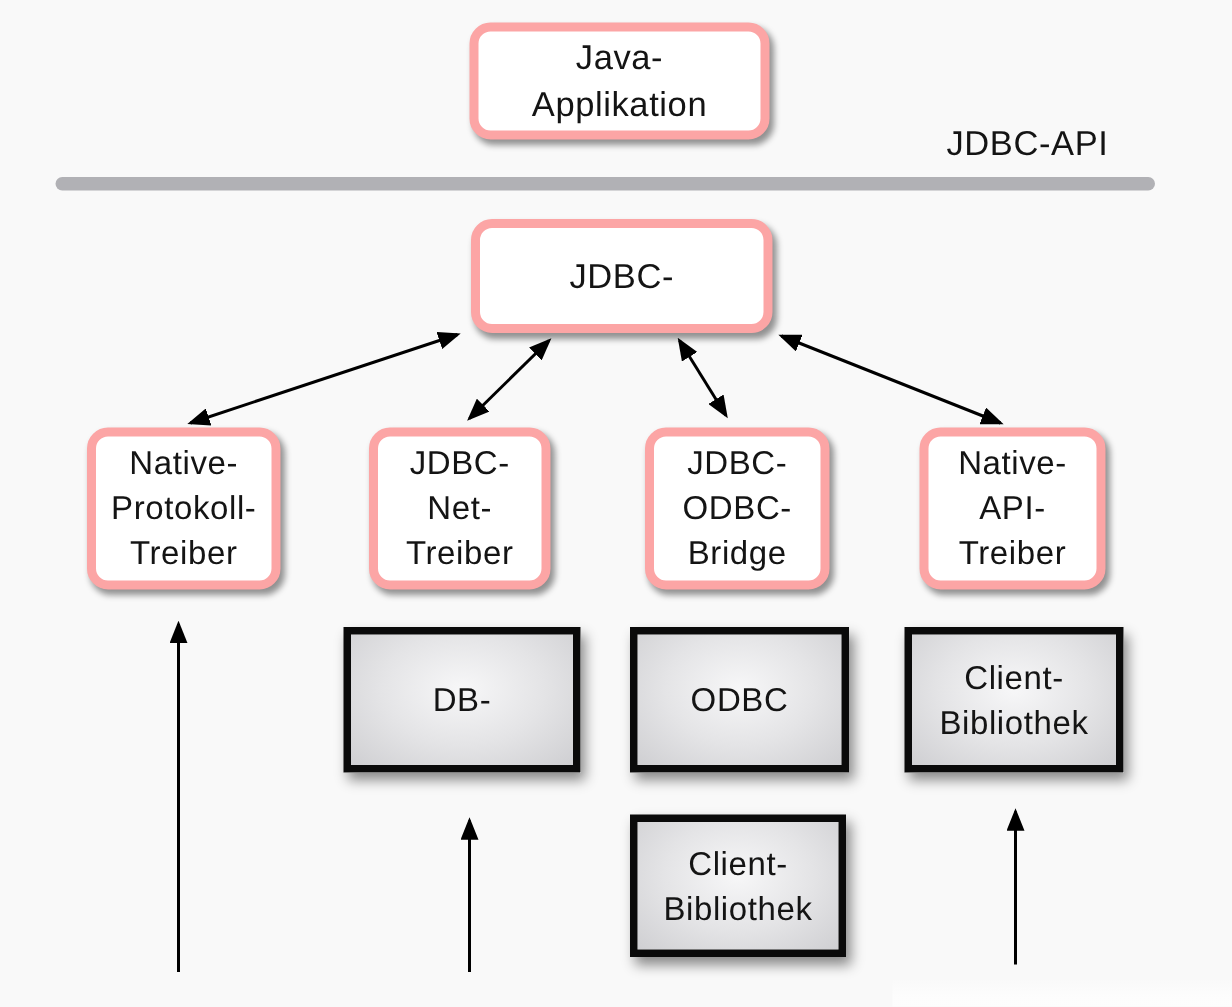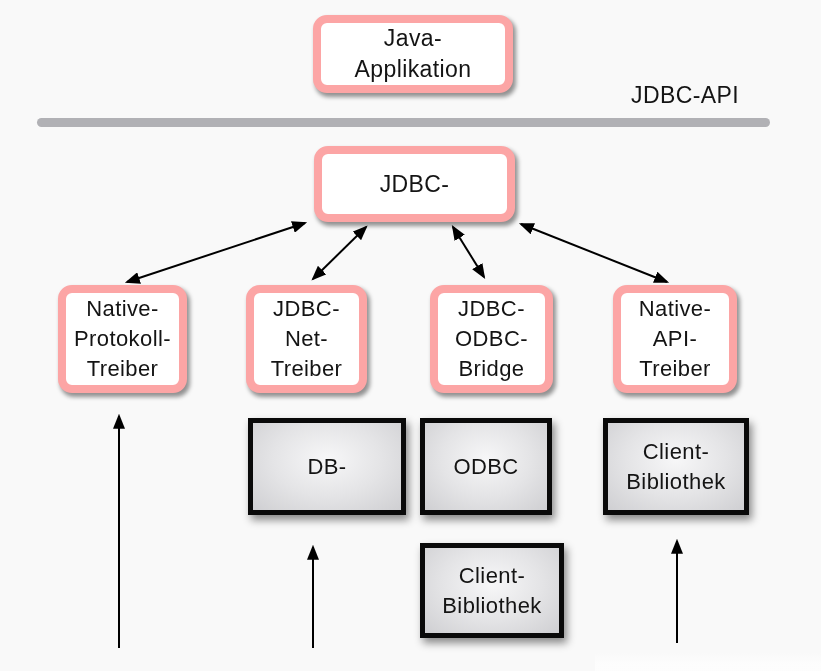--- a/index.html
+++ b/index.html
@@ -20,39 +20,39 @@
     display: flex;
     align-items: center;
     justify-content: center;
     text-align: center;
     color: #141414;
     letter-spacing: 0.4px;
   }
   .node .lbl span { display: block; }
   .node.white {
     background: #ffffff;
-    border: 8px solid #fca5a5;
+    border: 6px solid #fca5a5;
     border-radius: 14px;
     box-shadow: 2.5px 3.5px 4.5px rgba(0,0,0,0.42);
   }
   .node.gray {
     background: radial-gradient(ellipse at 50% 42%, #f7f7f8 0%, #e4e4e6 52%, #cfcfd2 100%);
     border: 5px solid #0a0a0a;
     border-radius: 0;
     box-shadow: 3px 5px 8px rgba(0,0,0,0.45);
   }
   
   #n-java          { left: 313px; top: 15px;  width: 200px; height: 78px;  font-size: 23px; line-height: 31px; }
   #n-manager       { left: 314px; top: 146px; width: 201px; height: 76px;  font-size: 23px; line-height: 31px; }
   #n-driver1       { left: 58px;  top: 285px; width: 129px; height: 108px; font-size: 22px; line-height: 30px; }
   #n-driver2       { left: 246px; top: 285px; width: 121px; height: 108px; font-size: 22px; line-height: 30px; }
   #n-driver3       { left: 430px; top: 285px; width: 123px; height: 108px; font-size: 22px; line-height: 30px; }
   #n-driver4       { left: 613px; top: 285px; width: 124px; height: 108px; font-size: 22px; line-height: 30px; }
-  #n-middleware    { left: 229px; top: 418px; width: 158px; height: 97px;  font-size: 22px; line-height: 30px; margin-left: 19px; }
-  #n-odbc          { left: 420px; top: 418px; width: 132px; height: 97px;  font-size: 22px; line-height: 30px; }
+  #n-middleware    { left: 229px; top: 418px; width: 158px; height: 97px;  font-size: 22px; line-height: 30px; }
+  #n-odbc          { left: 420px; top: 418px; width: 146px; height: 97px;  font-size: 22px; line-height: 30px; }
   #n-clientlib-r   { left: 603px; top: 418px; width: 146px; height: 97px;  font-size: 22px; line-height: 30px; }
   #n-clientlib-b   { left: 420px; top: 543px; width: 144px; height: 95px;  font-size: 22px; line-height: 30px; }
   
   #api-divider {
     position: absolute;
     left: 37px; top: 118px;
     width: 733px; height: 9px;
     border-radius: 5px;
     background: #b1b1b5;
   }

